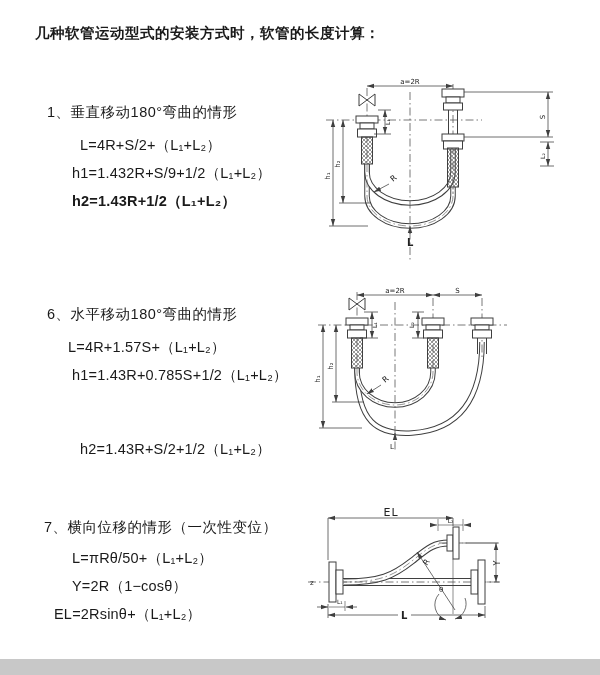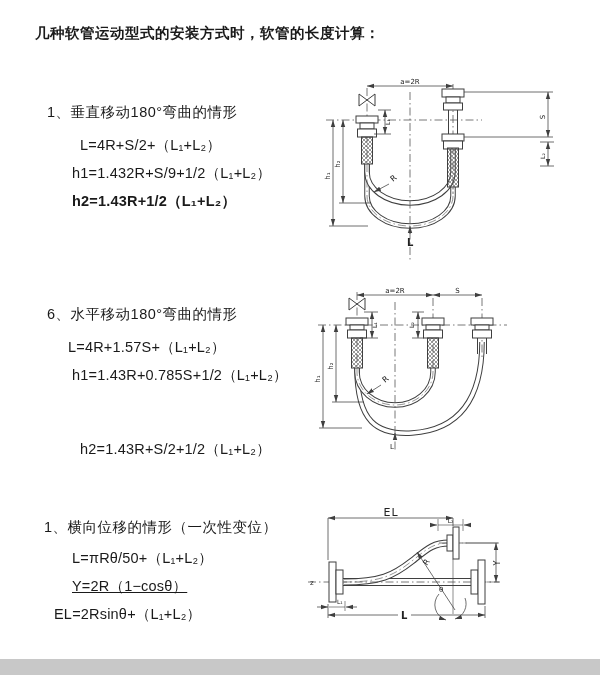--- a/index.html
+++ b/index.html
@@ -175,23 +175,23 @@
   <text class="dim7" x="145.5" y="10.5" text-anchor="middle">S</text>
   <text class="dim6" x="64.5" y="43" text-anchor="middle" transform="rotate(-90 64.5 43)">L₁</text>
   <text class="dim6" x="102" y="43" text-anchor="middle" transform="rotate(-90 102 43)">L₂</text>
   <text class="dim7" x="7.5" y="97" text-anchor="middle" transform="rotate(-90 7.5 97)">h₁</text>
   <text class="dim7" x="20.5" y="84" text-anchor="middle" transform="rotate(-90 20.5 84)">h₂</text>
   <text class="dim8" x="73" y="101" transform="rotate(-40 73 101)">R</text>
   <text class="dim7" x="78" y="167">L</text>
 </svg>
 
 <div>
-  <div class="abs sec-heading" style="left:44px;top:518px;">1、横向位移的情形（一次性变位）</div>
+  <div class="abs sec-heading" style="left:44px;top:518px;">7、横向位移的情形（一次性变位）</div>
   <div class="abs formula" style="left:72px;top:549px;">L=πRθ/50+（L₁+L₂）</div>
-  <div class="abs formula" style="left:72px;top:577px;text-decoration:underline;">Y=2R（1−cosθ）</div>
+  <div class="abs formula" style="left:72px;top:577px;">Y=2R（1−cosθ）</div>
   <div class="abs formula" style="left:54px;top:605px;">EL=2Rsinθ+（L₁+L₂）</div>
 </div>
 
 <svg style="left:305px;top:506px;" width="295" height="148" viewBox="0 0 295 148">
   <defs>
     <marker id="ar3" markerWidth="9" markerHeight="7" refX="7" refY="3" orient="auto-start-reverse" markerUnits="userSpaceOnUse">
       <path d="M0,0.8 L7,3 L0,5.2 Z" fill="#3f3f3f"></path>
     </marker>
   </defs>
 

